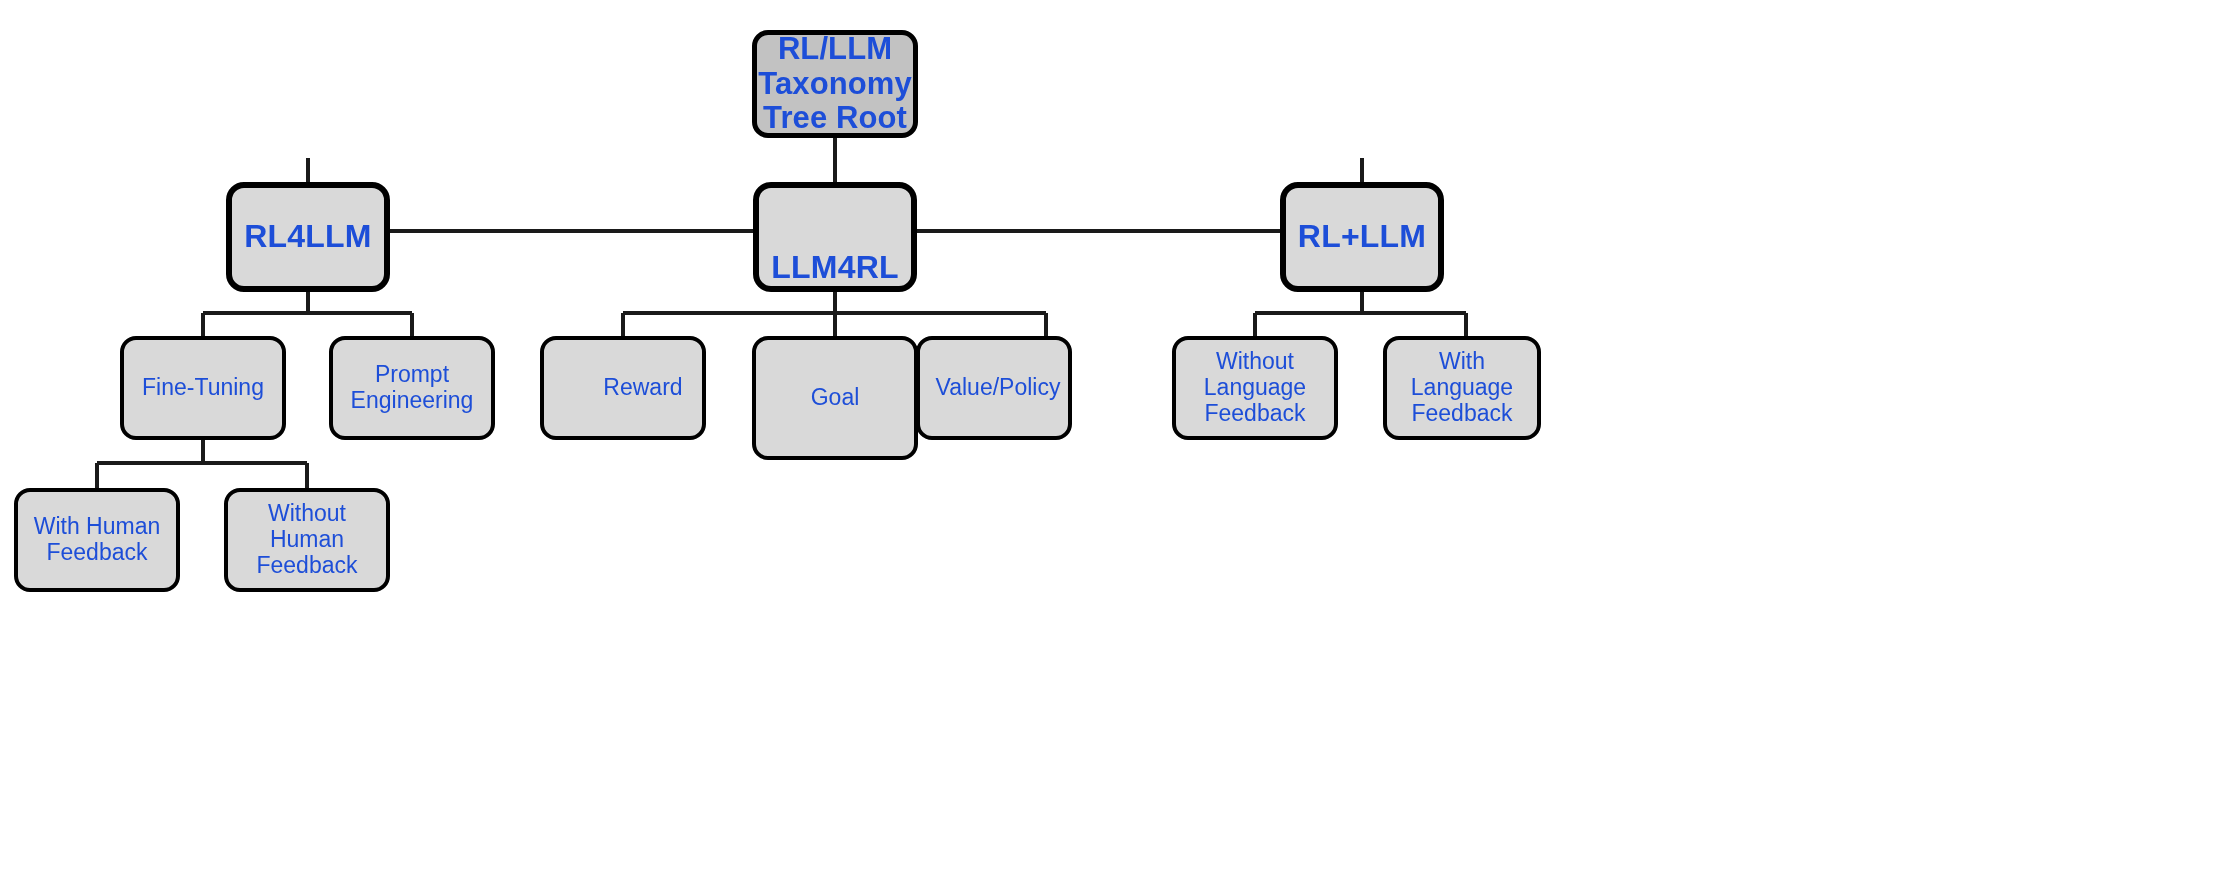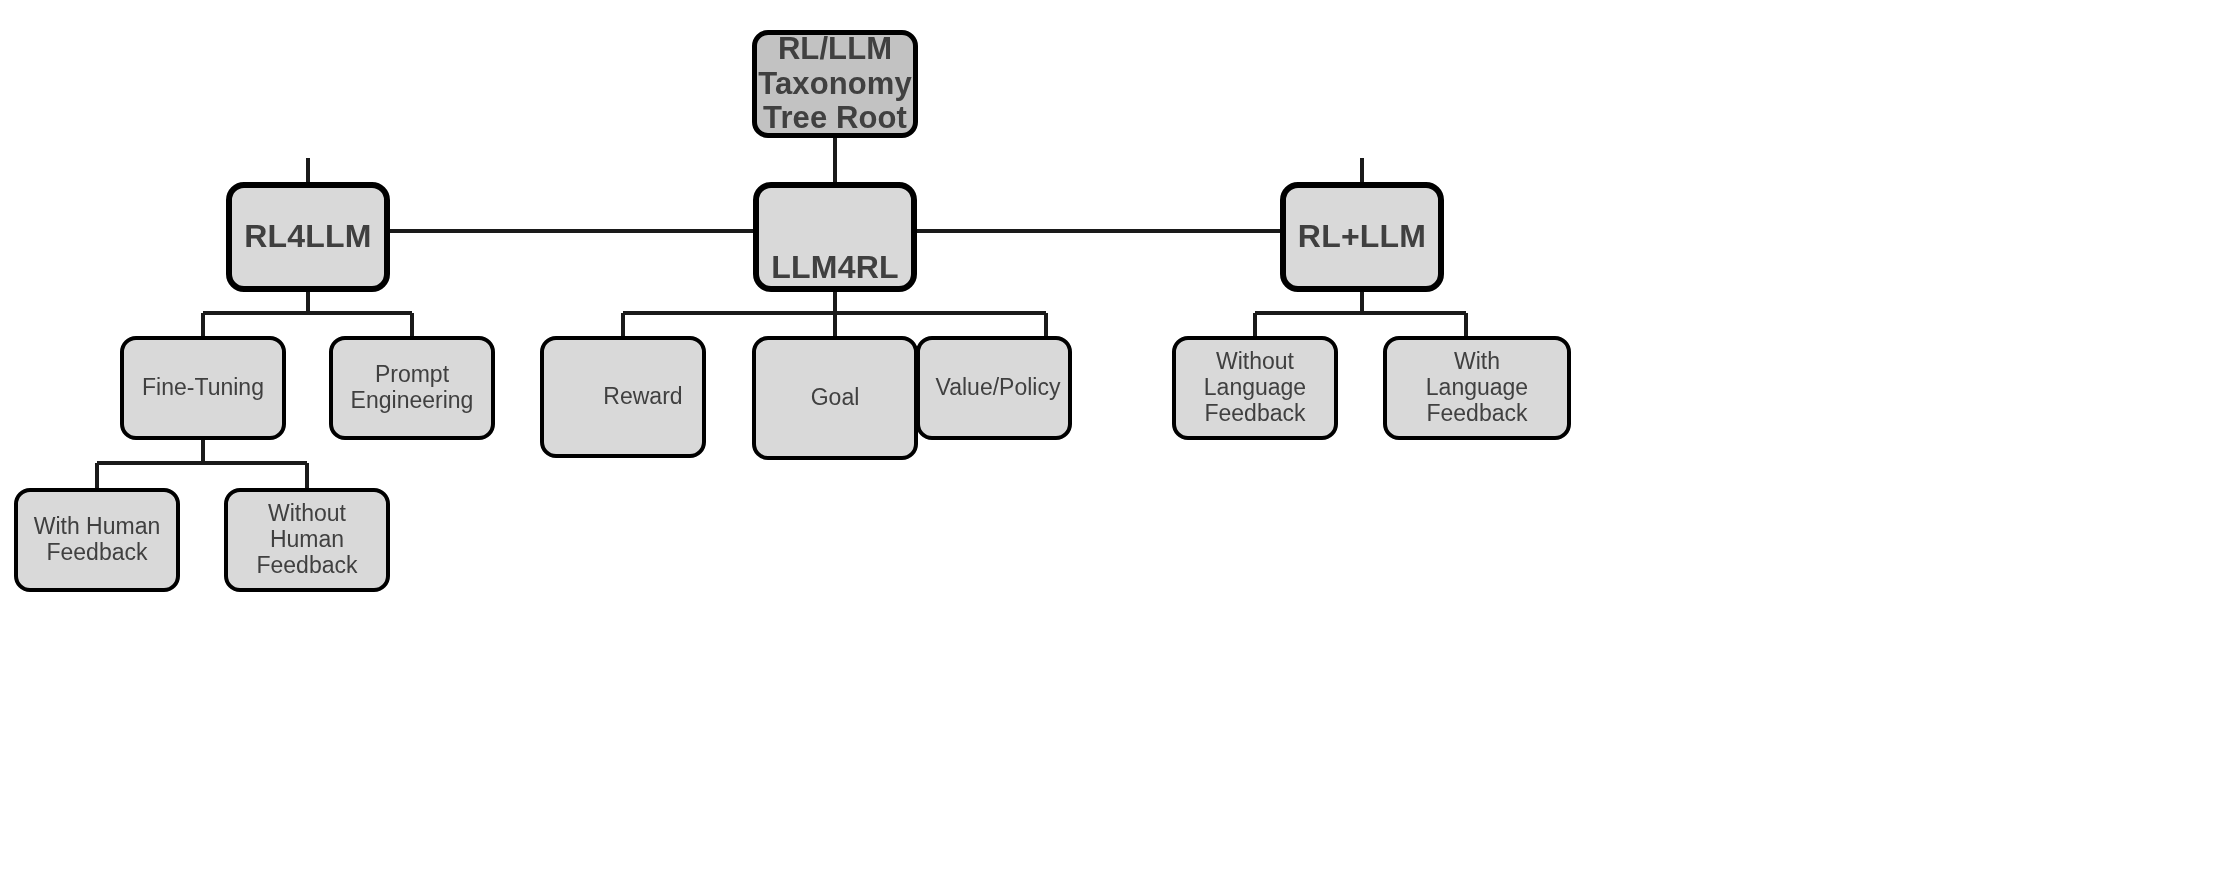--- a/index.html
+++ b/index.html
@@ -31,21 +31,21 @@
   }
 
   
   .node {
     position: absolute;
     box-sizing: border-box;
     display: flex;
     align-items: center;
     justify-content: center;
     text-align: center;
-    color: #404040;
+    color: #1d4ed8;
     background: #d9d9d9;
     border: 3px solid #000000;
     border-radius: 14px;
     line-height: 1.12;
     white-space: pre-line;
     z-index: 3;
   }
 
   .node.root {
     background: #c2c2c2;
@@ -138,39 +138,39 @@
 
   <div class="node level3" style="left:120px; top:336px; width:166px; height:104px;">
     <span class="node-label">Fine-Tuning</span>
   </div>
 
   <div class="node level3" style="left:329px; top:336px; width:166px; height:104px;">
     <span class="node-label">Prompt
 Engineering</span>
   </div>
 
-  <div class="node level3" style="left:540px; top:336px; width:166px; height:122px;padding-left:40px;">
+  <div class="node level3" style="left:540px; top:336px; width:166px; height:104px;padding-left:40px;">
     <span class="node-label">Reward</span>
   </div>
 
   <div class="node level3" style="left:752px; top:336px; width:166px; height:124px;">
     <span class="node-label">Goal</span>
   </div>
 
   <div class="node level3" style="left:916px; top:336px; width:156px; height:104px;padding-left:8px;">
     <span class="node-label">Value/Policy</span>
   </div>
 
   <div class="node level3" style="left:1172px; top:336px; width:166px; height:104px;">
     <span class="node-label">Without
 Language
 Feedback</span>
   </div>
 
-  <div class="node level3" style="left:1383px; top:336px; width:188px; height:104px;">
+  <div class="node level3" style="left:1383px; top:336px; width:158px; height:104px;">
     <span class="node-label">With
 Language
 Feedback</span>
   </div>
 
   <div class="node level4" style="left:14px; top:488px; width:166px; height:104px;">
     <span class="node-label">With Human
 Feedback</span>
   </div>
 

